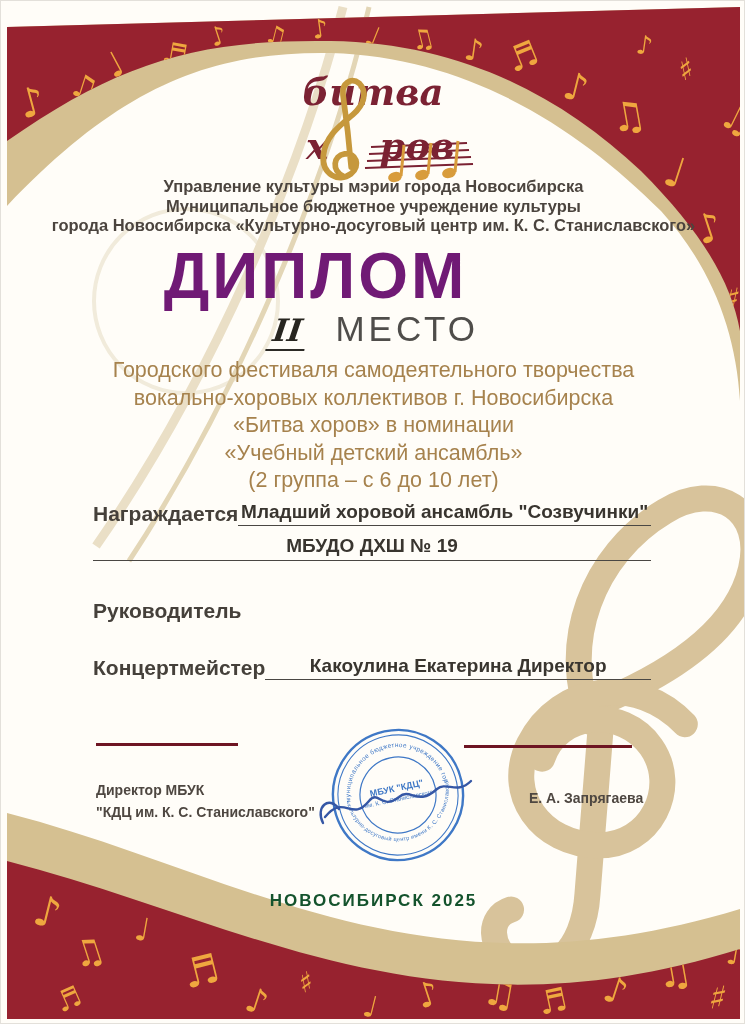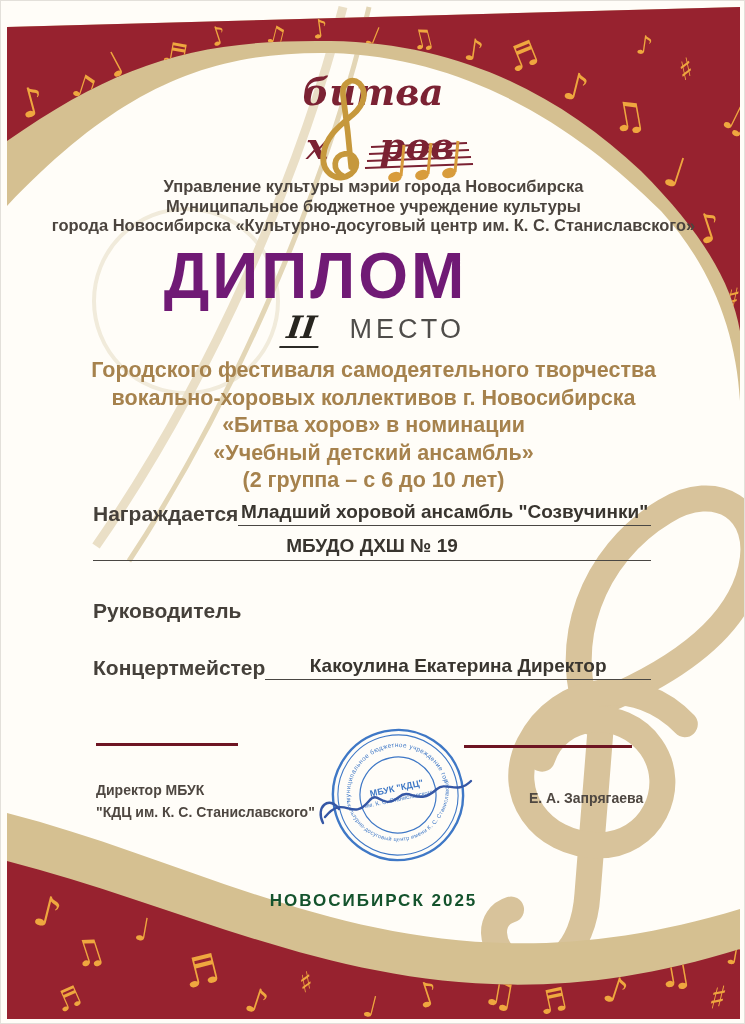--- a/index.html
+++ b/index.html
@@ -14,23 +14,23 @@
   .note-glyph{fill:#efa73f;font-family:"DejaVu Sans",sans-serif;}
 
   .header{left:30px;top:176px;width:685px;text-align:center;
     font-size:16.5px;line-height:19.5px;color:#4b443e;font-weight:bold;}
   .title{left:0;top:238px;width:629px;text-align:center;
     font-size:64px;font-weight:800;color:#701a75;letter-spacing:3px;}
   .place-row{left:0;top:308px;width:745px;text-align:center;color:#4f4f4f;}
   .place-numeral{display:inline-block;font-family:"DejaVu Serif",serif;
     font-style:italic;font-weight:bold;font-size:31px;color:#27251f;
     border-bottom:2.5px solid #2c2a26;padding:0 5px 1px 5px;transform:skewX(-8deg);}
-  .place-word{font-size:27px;letter-spacing:4px;margin-left:24px;color:#4f4d4a;}
+  .place-word{font-size:35px;letter-spacing:4px;margin-left:24px;color:#4f4d4a;}
   .body-text{left:40px;top:356px;width:665px;text-align:center;
-    font-size:21.5px;line-height:27.5px;color:#a6824d;font-weight:bold;}
+    font-size:21.5px;line-height:27.5px;color:#a6824d;font-weight:normal;}
 
   .field-row{left:92px;width:558px;display:flex;align-items:flex-end;color:#45403a;}
   .field-label{font-size:21px;white-space:nowrap;font-weight:bold;}
   .field-value{flex:1;text-align:center;font-size:19px;color:#39352f;font-weight:bold;
     border-bottom:1.6px solid #4a4743;padding-bottom:2px;}
   .field-value2{left:92px;width:558px;text-align:center;font-size:19px;color:#39352f;
     font-weight:bold;border-bottom:1.6px solid #4a4743;padding-bottom:3px;}
 
   .sig-line{height:3px;background:#6e1523;}
   .sig-block{font-size:14px;line-height:22px;color:#4e4741;font-weight:bold;margin-top:14px;}

